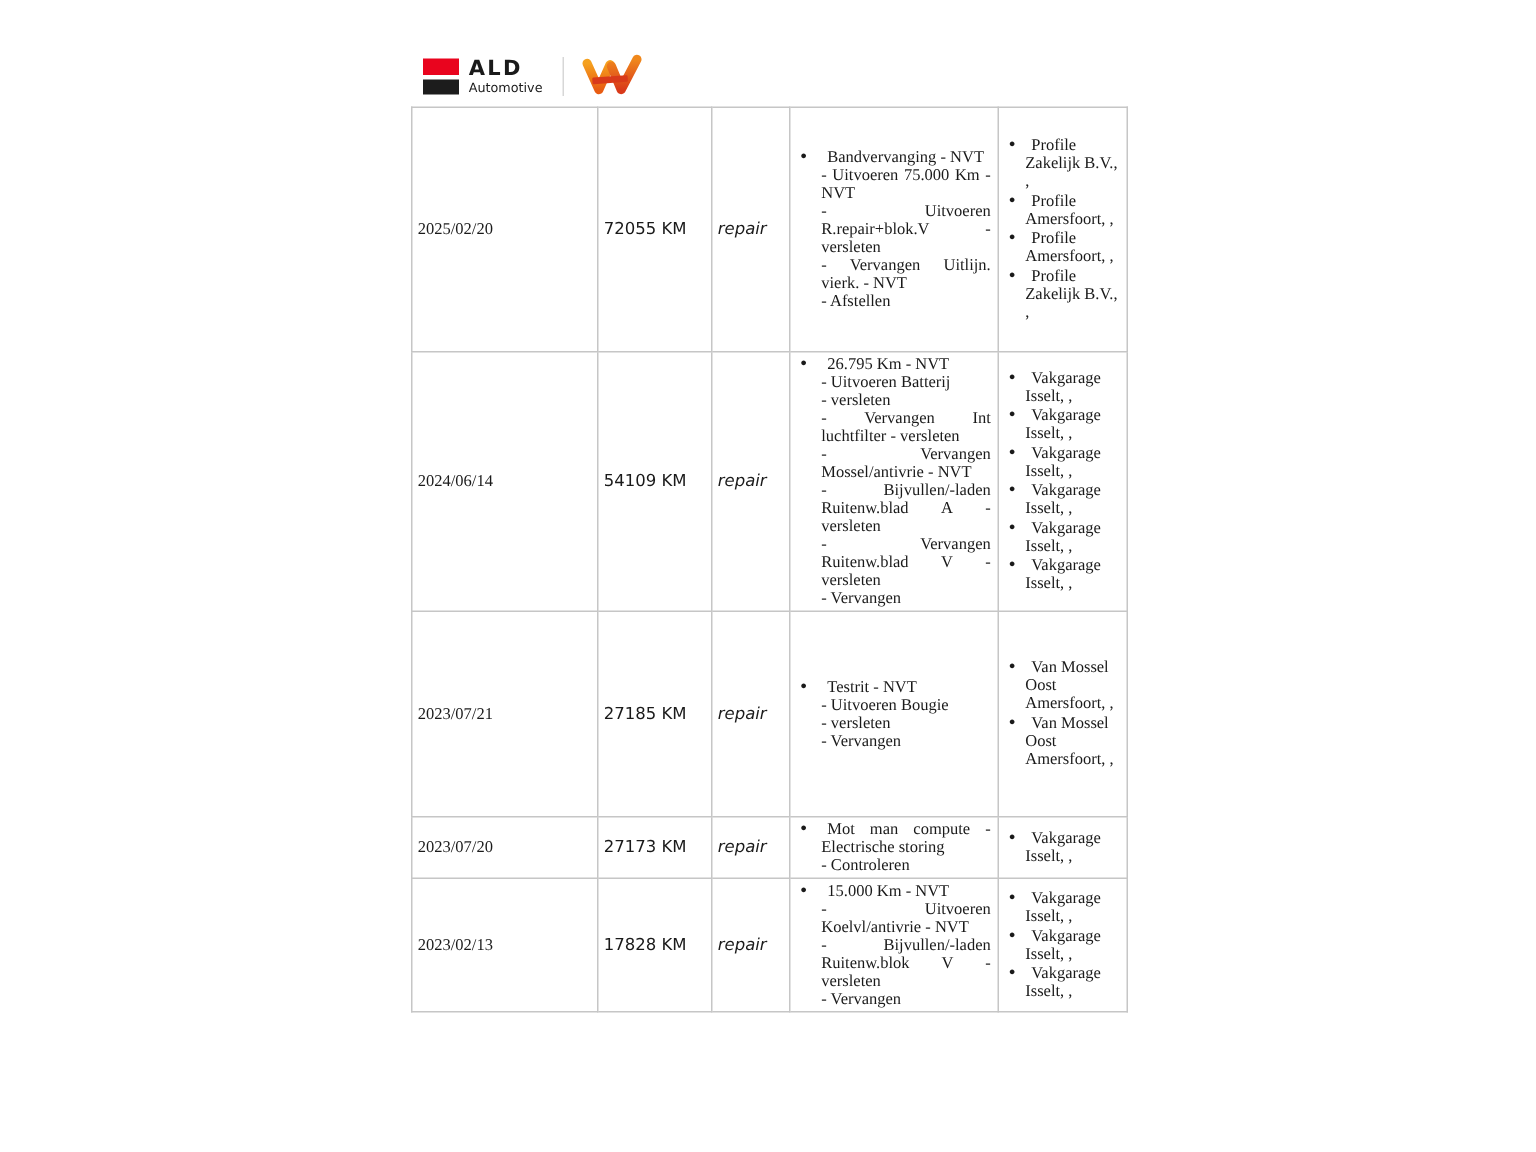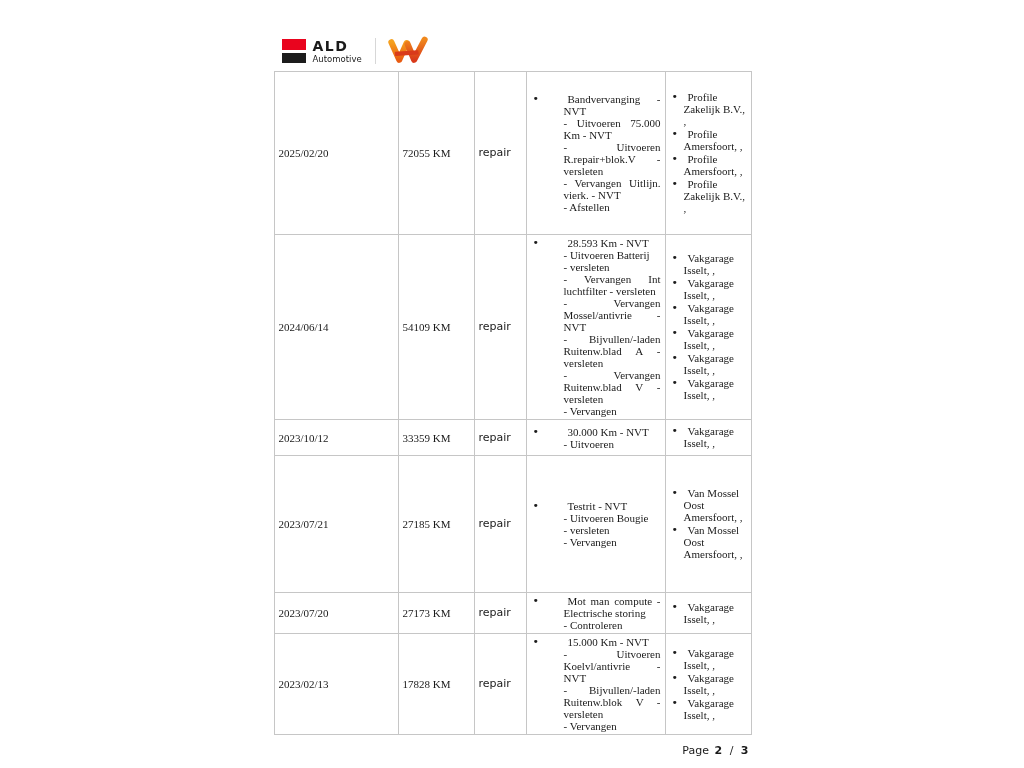--- a/index.html
+++ b/index.html
@@ -57,40 +57,40 @@
     font-size: 11px;
     line-height: 12px;
   }
   table.maint td {
     border: 1px solid var(--border-gray);
     padding: 2px 4px;
     vertical-align: middle;
     overflow: hidden;
   }
   td.c-date { padding-left: 7px; font-family: Liberation Serif, serif; }
-  td.c-km   { padding-left: 5px; font-family: Liberation Serif, serif; }
-  td.c-type { padding-left: 5px; }
+  td.c-km   { padding-left: 5px; }
+  td.c-type { padding-left: 5px; font-style: italic; }
   td.c-desc { padding: 4px 3px 4px 4px; }
   td.c-sup  { vertical-align: top; padding: 5px 3px 4px 4px; }
   tr.r0 { height: 163px; }
   tr.r1 { height: 164px; }
   tr.r2 { height: 36px;  }
   tr.r3 { height: 137px; }
   tr.r4 { height: 36px;  }
   tr.r5 { height: 89px;  }
   .bullet-row { display: flex; align-items: flex-start; }
   .bullet-row .bullet {
     flex: none;
     text-align: left;
     padding-left: 2px;
   }
   .c-desc .bullet { width: 17px; }
   .c-sup  .bullet { width: 14px; }
   .bullet-content { flex: 1; min-width: 0; font-family: Liberation Serif, serif; }
-  .desc-line { text-align: justify; margin-left: 16px; }
+  .desc-line { text-align: justify; }
   .desc-line.first { text-indent: 4px; }
   .sup-item { text-indent: 4px; margin-bottom: 1px; }
   
   .footer {
     width: 477px;
     margin: 9px auto 0;
     text-align: right;
     font-size: 11px;
   }
   .footer .sep { margin: 0 2px; }
@@ -174,21 +174,21 @@
           </td>
         </tr>
         <tr class="r1">
           <td class="c-date">2024/06/14</td>
           <td class="c-km">54109 KM</td>
           <td class="c-type">repair</td>
           <td class="c-desc">
             <div class="bullet-row">
               <span class="bullet">•</span>
               <div class="bullet-content">
-                <div class="desc-line first">28.593 Km - NVT</div>
+                <div class="desc-line first">26.795 Km - NVT</div>
                 <div class="desc-line">- Uitvoeren Batterij</div>
                 <div class="desc-line">- versleten</div>
                 <div class="desc-line">- Vervangen Int luchtfilter - versleten</div>
                 <div class="desc-line">- Vervangen Mossel/antivrie - NVT</div>
                 <div class="desc-line">- Bijvullen/-laden Ruitenw.blad A - versleten</div>
                 <div class="desc-line">- Vervangen Ruitenw.blad V - versleten</div>
                 <div class="desc-line">- Vervangen</div>
               </div>
             </div>
           </td>
@@ -212,40 +212,20 @@
             <div class="bullet-row">
               <span class="bullet">•</span>
               <div class="bullet-content sup-item">Vakgarage Isselt, ,</div>
             </div>
             <div class="bullet-row">
               <span class="bullet">•</span>
               <div class="bullet-content sup-item">Vakgarage Isselt, ,</div>
             </div>
           </td>
         </tr>
-        <tr class="r2">
-          <td class="c-date">2023/10/12</td>
-          <td class="c-km">33359 KM</td>
-          <td class="c-type">repair</td>
-          <td class="c-desc">
-            <div class="bullet-row">
-              <span class="bullet">•</span>
-              <div class="bullet-content">
-                <div class="desc-line first">30.000 Km - NVT</div>
-                <div class="desc-line">- Uitvoeren</div>
-              </div>
-            </div>
-          </td>
-          <td class="c-sup">
-            <div class="bullet-row">
-              <span class="bullet">•</span>
-              <div class="bullet-content sup-item">Vakgarage Isselt, ,</div>
-            </div>
-          </td>
-        </tr>
         <tr class="r3">
           <td class="c-date">2023/07/21</td>
           <td class="c-km">27185 KM</td>
           <td class="c-type">repair</td>
           <td class="c-desc">
             <div class="bullet-row">
               <span class="bullet">•</span>
               <div class="bullet-content">
                 <div class="desc-line first">Testrit - NVT</div>
                 <div class="desc-line">- Uitvoeren Bougie</div>
@@ -311,20 +291,14 @@
             </div>
             <div class="bullet-row">
               <span class="bullet">•</span>
               <div class="bullet-content sup-item">Vakgarage Isselt, ,</div>
             </div>
           </td>
         </tr>
       </tbody>
   </table>
 
-  <div class="footer">
-    <span>Page</span>
-    <span class="num">2</span>
-    <span class="sep">/</span>
-    <span class="num">3</span>
-  </div>
 
 </div>
 
 </body></html>

